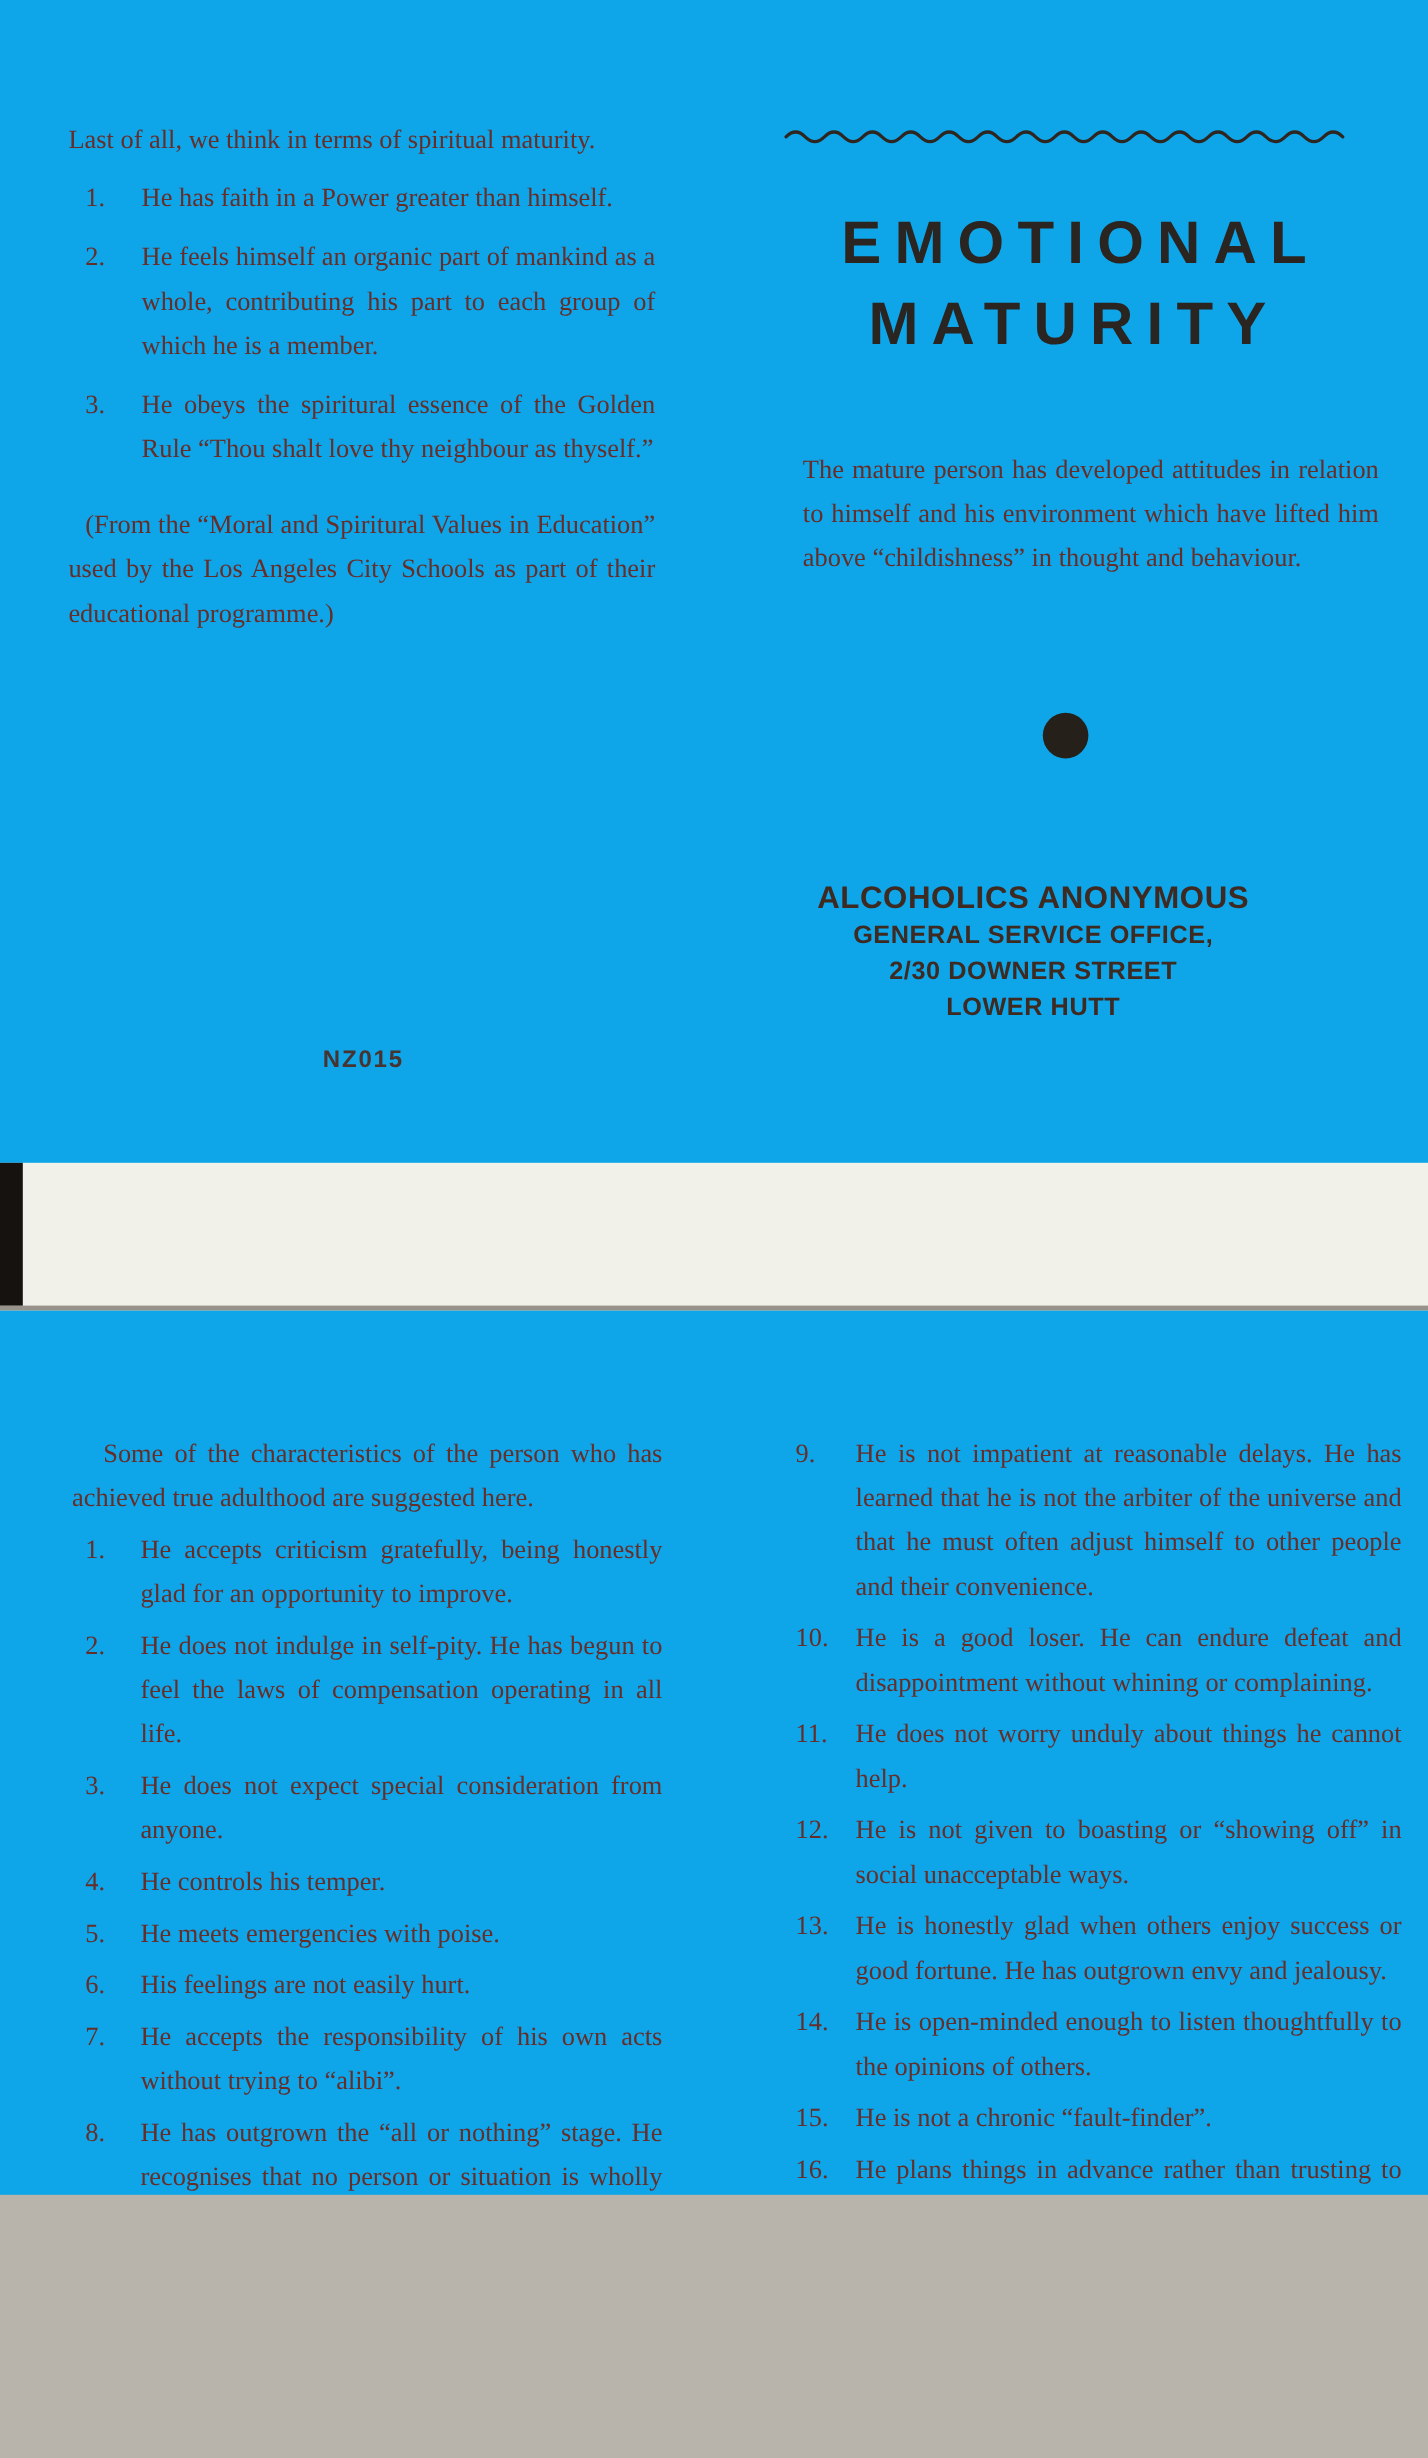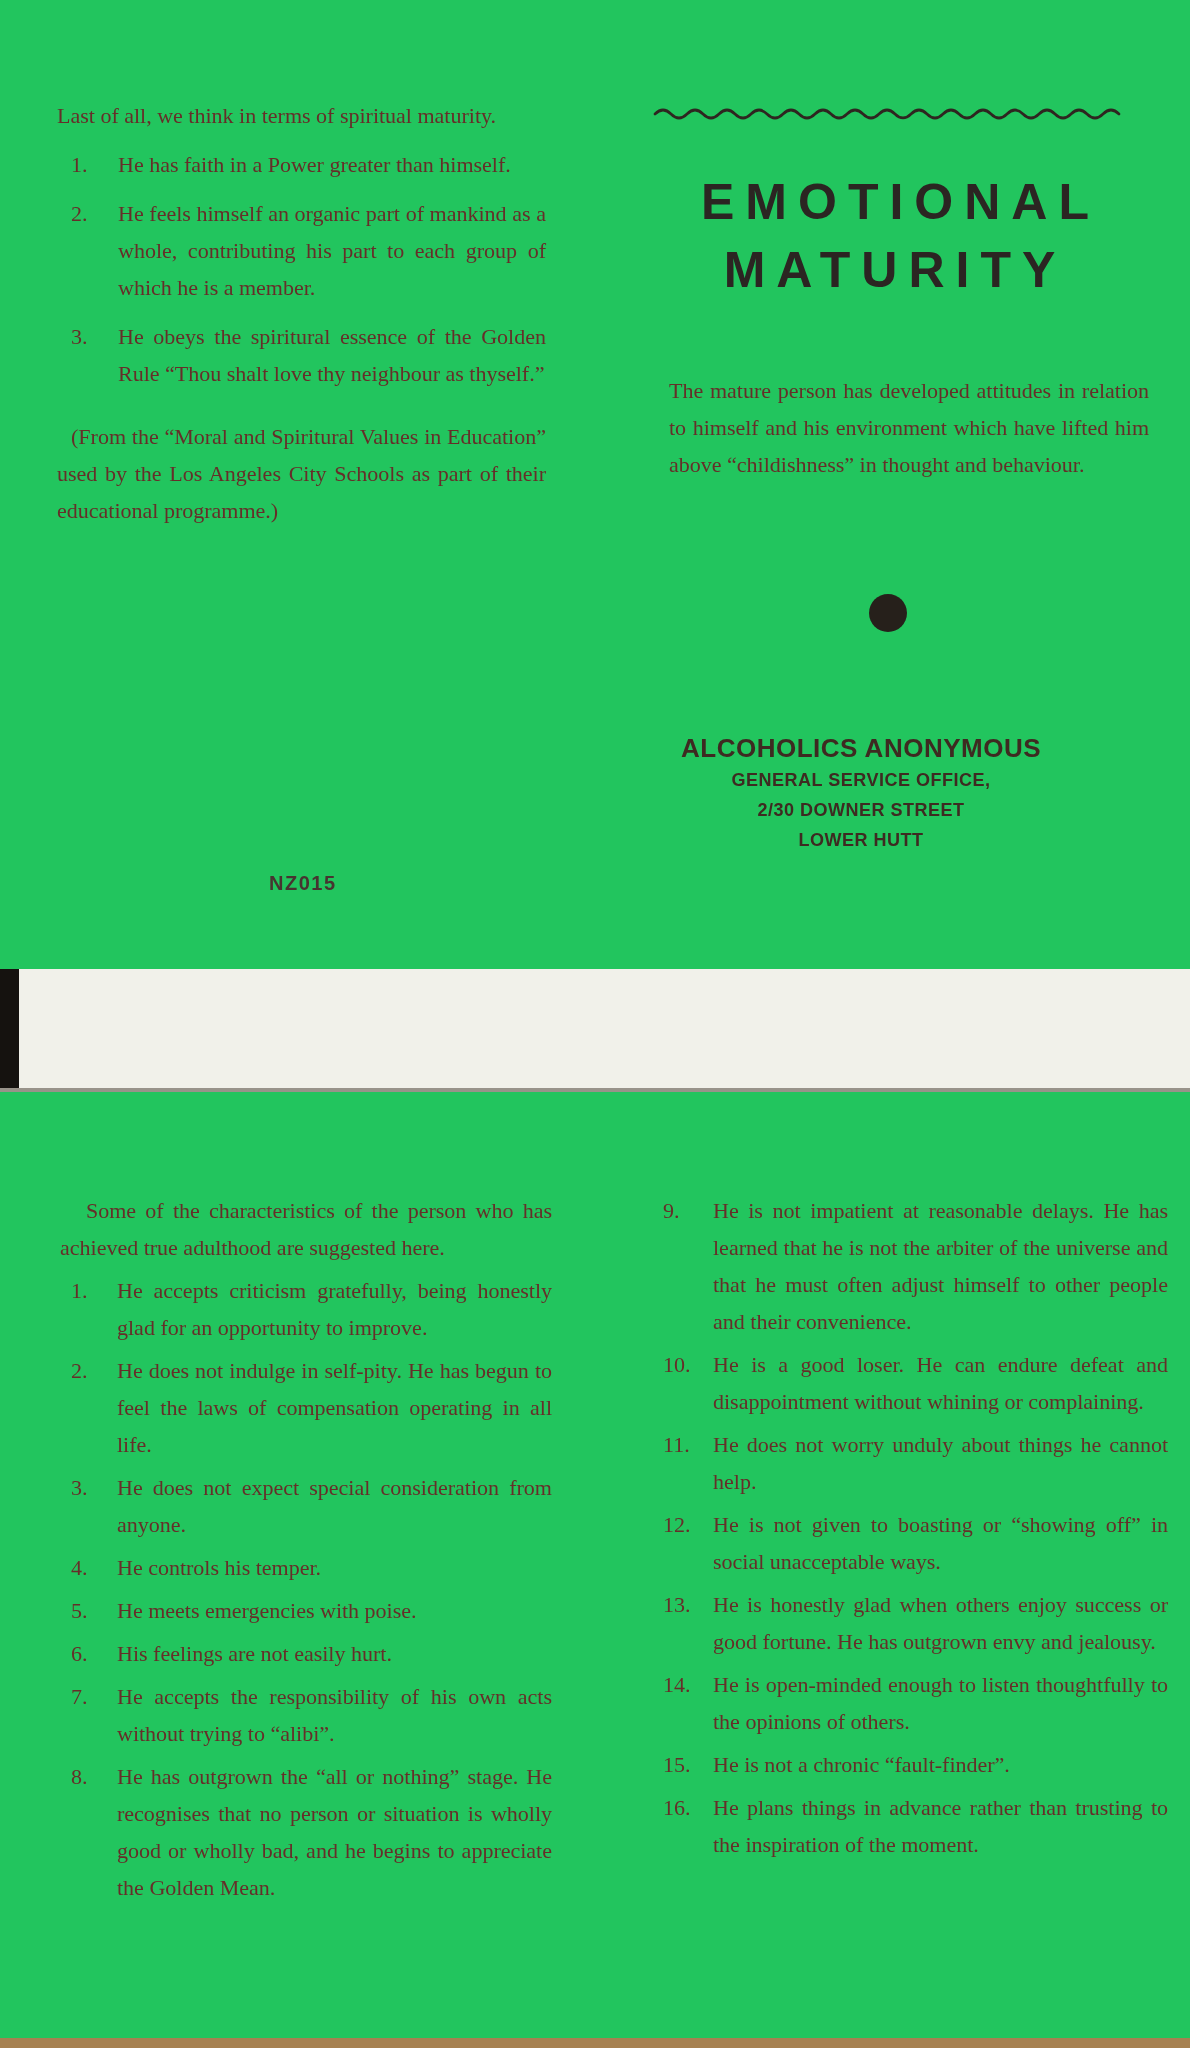--- a/index.html
+++ b/index.html
@@ -1,18 +1,18 @@
 <!DOCTYPE html>
 <html><head>
 <meta charset="utf-8">
 <style>
   html,body{margin:0;padding:0;}
   body{width:1190px;height:2048px;position:relative;background:#b8b4ac;
        font-family:"Liberation Serif", serif;}
-  .page{position:absolute;inset:0;width:1190px;height:2048px;background:#22c55e;overflow:hidden;}
+  .page{position:absolute;inset:0;width:1190px;height:1829px;background:#0ea5e9;overflow:hidden;}
 
   
   .scan-top{position:absolute;left:0;top:0;width:1190px;height:969px;}
   .tl-col{position:absolute;left:57px;top:97px;width:489px;color:#662e29;
           font-size:22px;line-height:37px;text-align:justify;}
   .tl-col p{margin:0;}
   .li{position:relative;margin-top:12px;}
   .tl-col .li{padding-left:61px;}
   .tl-col .li .num{position:absolute;left:14px;top:0;}
   .note{margin-top:26px !important;text-indent:14px;}
@@ -24,21 +24,21 @@
          font-family:"Liberation Sans",sans-serif;font-weight:bold;font-size:50px;
          line-height:68px;letter-spacing:11px;text-indent:11px;text-align:center;
          color:#2b2522;}
   .tr-para{position:absolute;left:657px;top:360px;width:480px;margin:12px;color:#662e29;
            font-size:22px;line-height:37px;text-align:justify;}
   .dot{position:absolute;left:869px;top:594px;width:38px;height:38px;border-radius:50%;
        background:#26201b;}
   .address{position:absolute;left:630px;top:731px;width:462px;text-align:center;
            font-family:Liberation Sans, sans-serif;font-weight:bold;color:#3e2a21;}
   .org{font-size:26px;line-height:34px;letter-spacing:0.5px;}
-  .addr-line{font-size:18px;line-height:30px;letter-spacing:0.5px;}
+  .addr-line{font-size:21px;line-height:30px;letter-spacing:0.5px;}
 
   
   .band{position:absolute;left:0;top:969px;width:1190px;height:123px;background:#f1f1ea;
         border-bottom:4px solid #98938a;box-sizing:border-box;}
   .band-bar{position:absolute;left:0;top:0;width:19px;height:100%;background:#15120f;}
 
   
   .scan-bottom{position:absolute;left:0;top:1092px;width:1190px;height:956px;border-radius:12px;}
   .bl-col{position:absolute;left:60px;top:100px;width:492px;color:#662e29;
           font-size:22px;line-height:37px;text-align:justify;}

